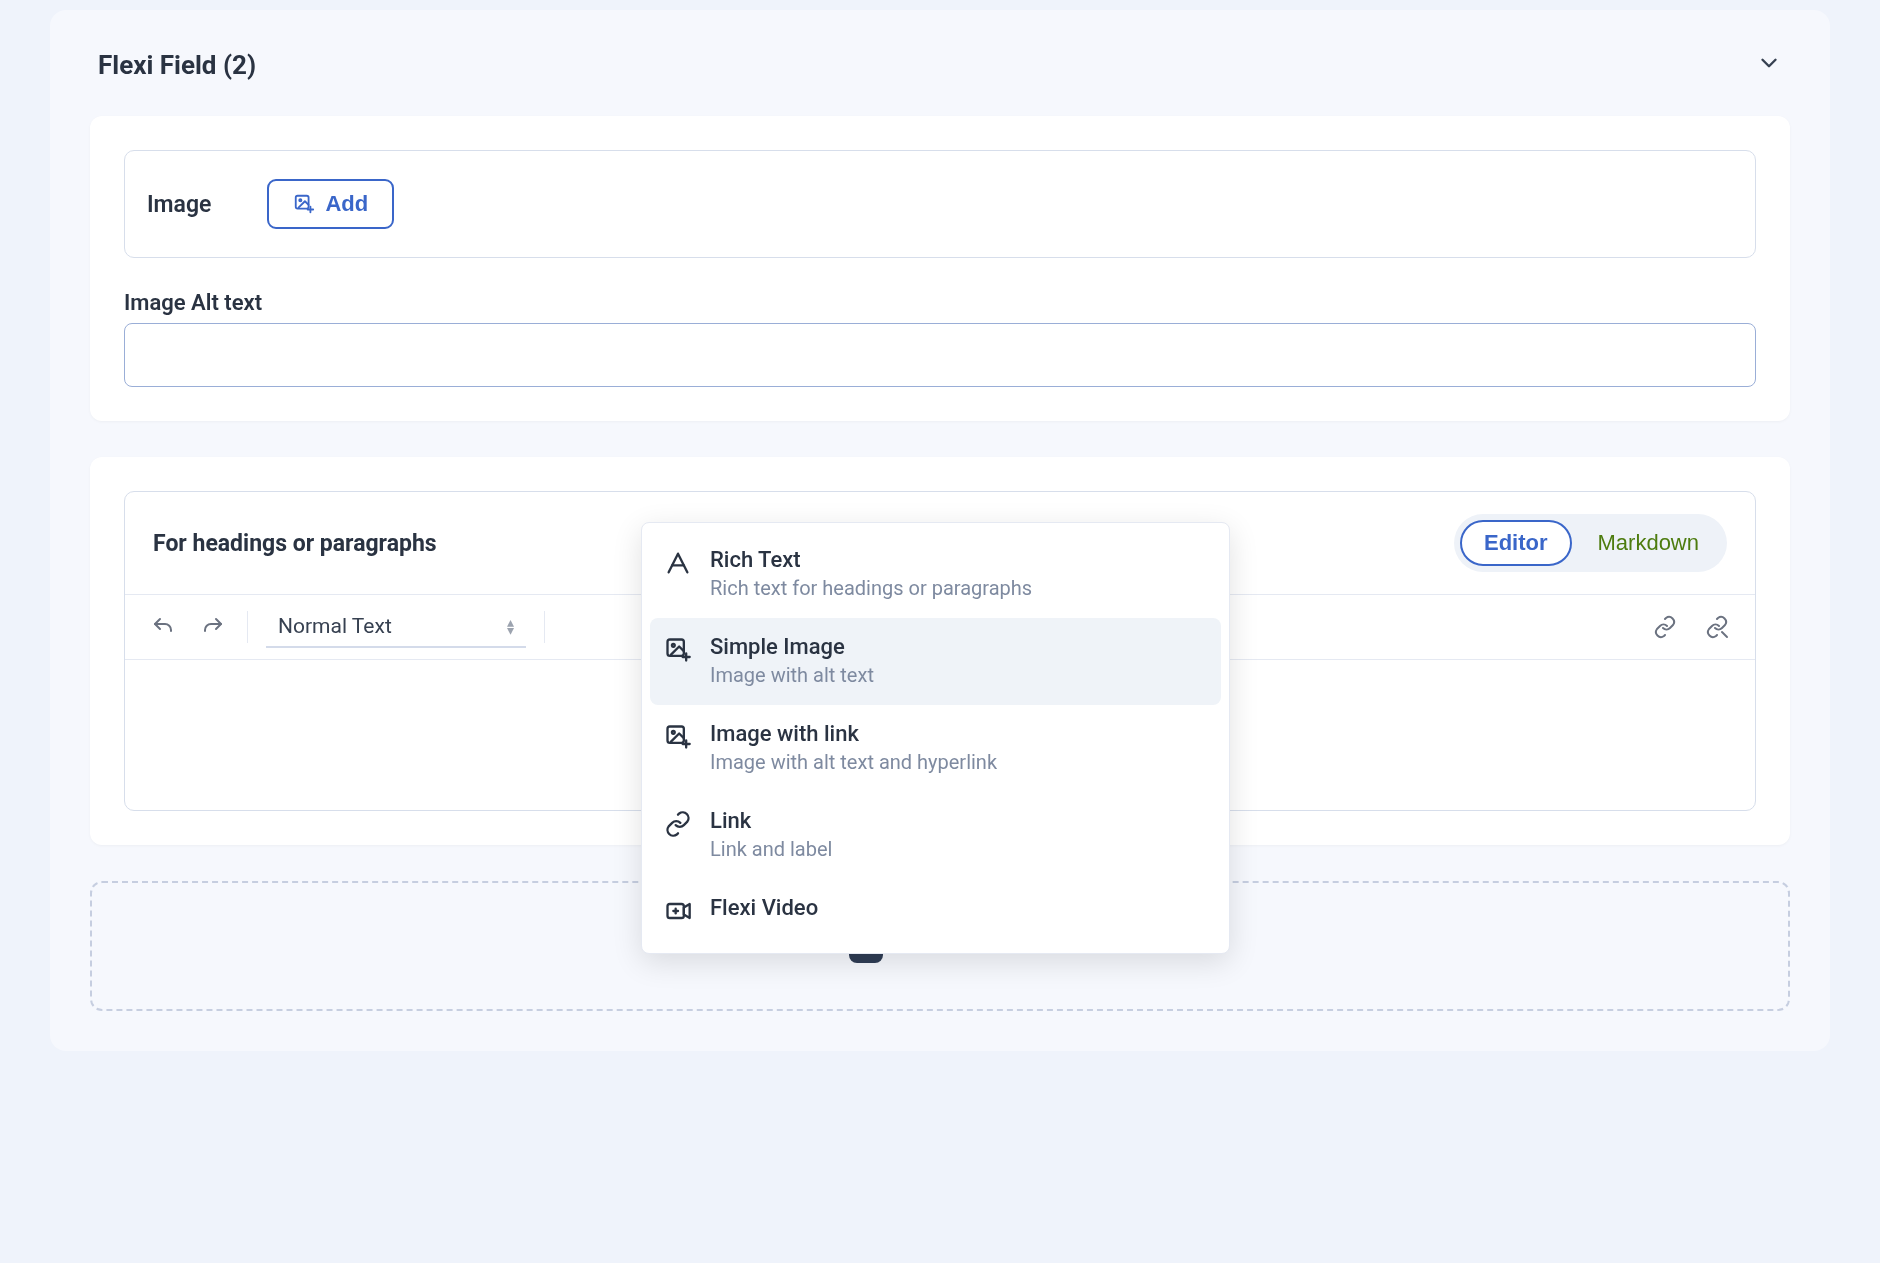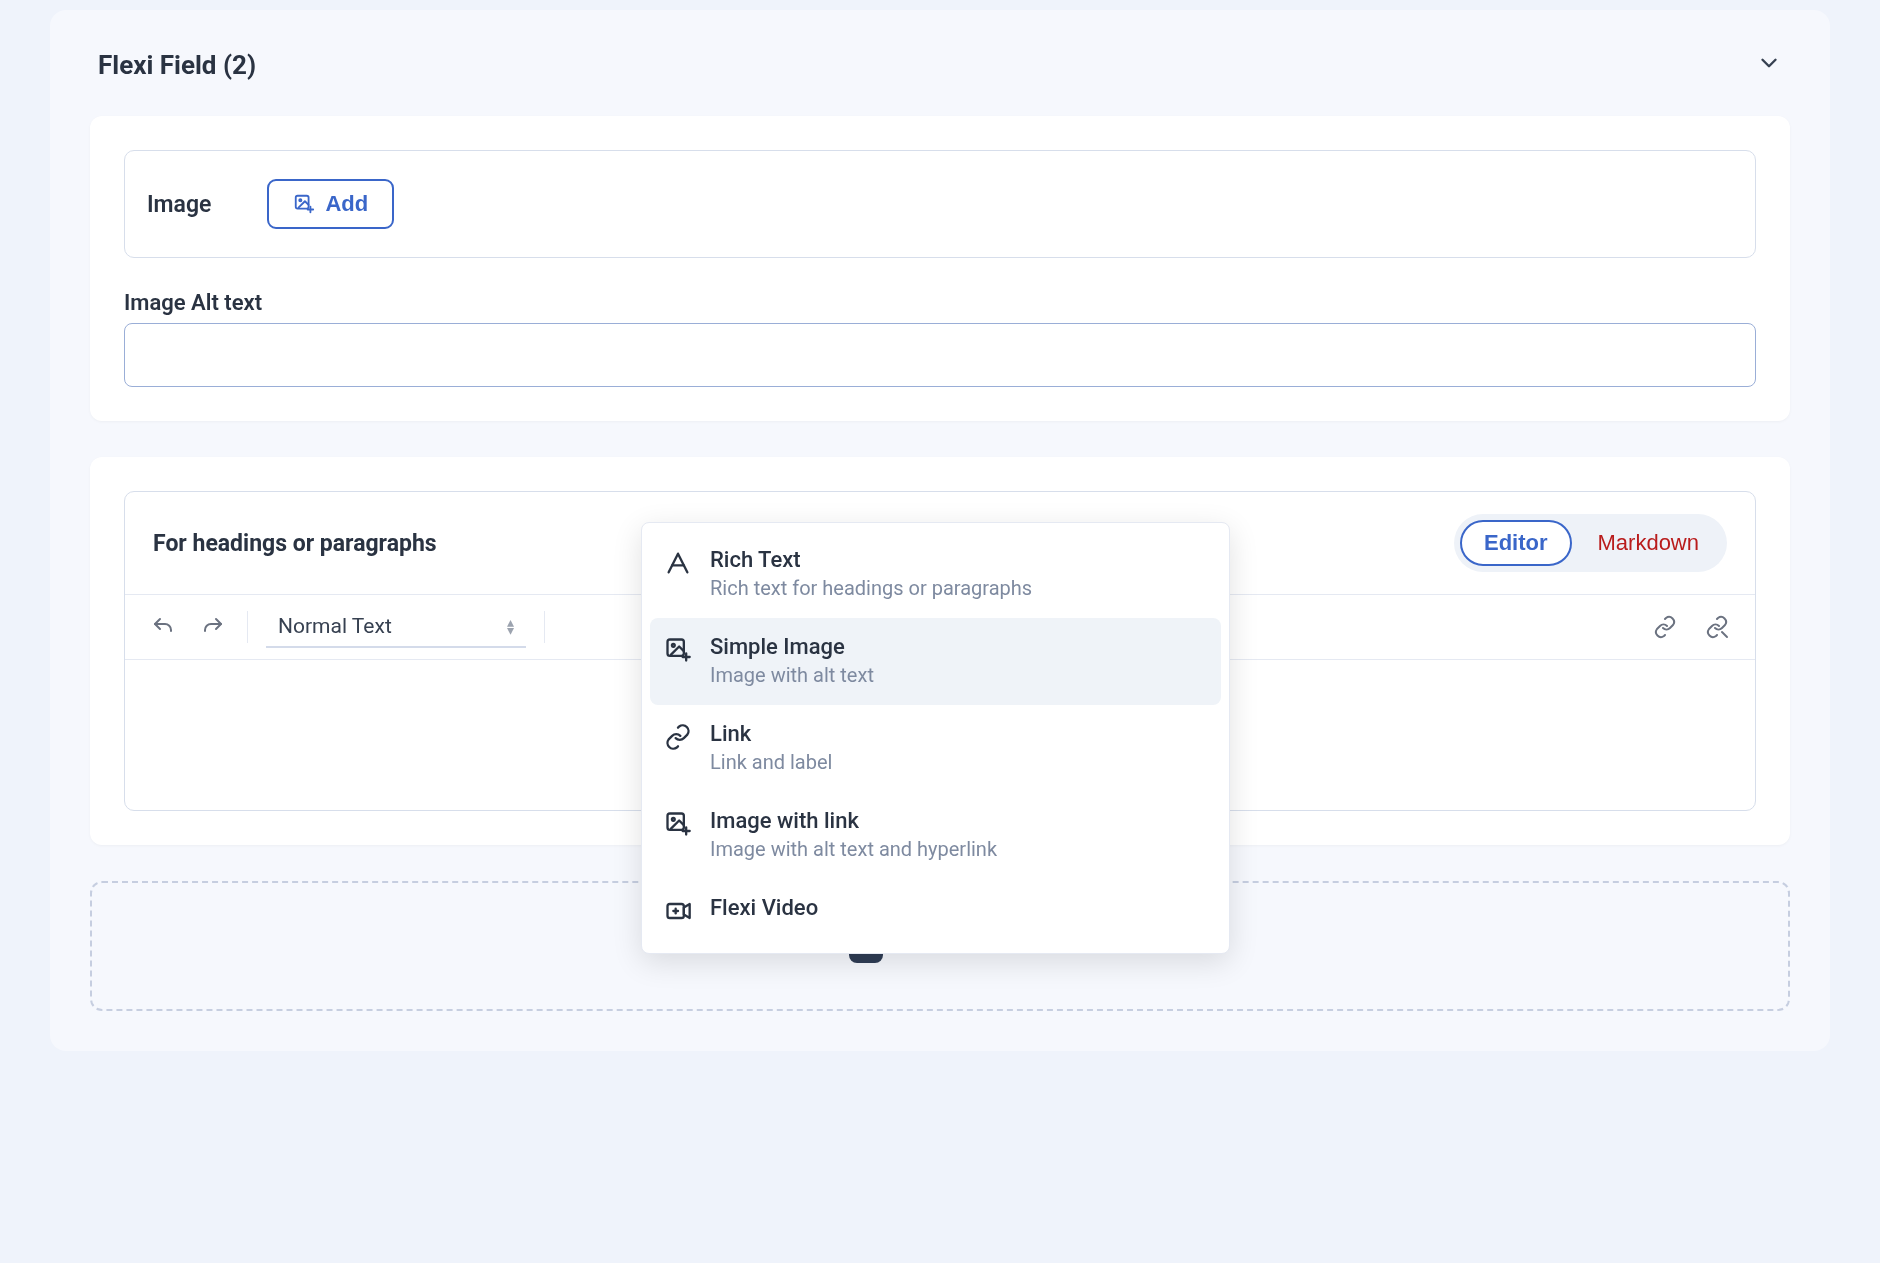--- a/index.html
+++ b/index.html
@@ -122,21 +122,21 @@
       background: #eef2f8;
       border-radius: 999px;
       padding: 6px;
       gap: 4px;
     }
     .segmented button {
       border: none;
       background: transparent;
       font-size: 22px;
       font-weight: 500;
-      color: #b91c1c;
+      color: #4d7c0f;
       padding: 8px 22px;
       border-radius: 999px;
       cursor: pointer;
     }
     .segmented button.active {
       background: #fff;
       border: 2px solid #3a66c9;
       color: #3a66c9;
       font-weight: 600;
     }
@@ -399,46 +399,46 @@
       </div>
       <div class="texts">
         <div class="title">Simple Image</div>
         <div class="desc">Image with alt text</div>
       </div>
     </div>
 
     <div class="popup-item">
       <div class="icon">
         <svg viewBox="0 0 24 24" fill="none" stroke="currentColor" stroke-width="2" stroke-linecap="round" stroke-linejoin="round">
-            <path d="M10 13a5 5 0 0 0 7 0l3-3a5 5 0 0 0-7-7l-1 1"></path>
-            <path d="M14 11a5 5 0 0 0-7 0l-3 3a5 5 0 0 0 7 7l1-1"></path>
-          </svg>
-      </div>
-      <div class="texts">
-        <div class="title">Link</div>
-        <div class="desc">Link and label</div>
-      </div>
-    </div>
-
-    <div class="popup-item">
-      <div class="icon">
-        <svg viewBox="0 0 24 24" fill="none" stroke="currentColor" stroke-width="2" stroke-linecap="round" stroke-linejoin="round">
             <rect x="3" y="3" width="14" height="14" rx="2"></rect>
             <circle cx="8" cy="8" r="1.2"></circle>
             <path d="M17 13l-4-4-7 7"></path>
             <line x1="19" y1="15" x2="19" y2="21"></line>
             <line x1="16" y1="18" x2="22" y2="18"></line>
           </svg>
       </div>
       <div class="texts">
         <div class="title">Image with link</div>
         <div class="desc">Image with alt text and hyperlink</div>
       </div>
     </div>
 
+    <div class="popup-item">
+      <div class="icon">
+        <svg viewBox="0 0 24 24" fill="none" stroke="currentColor" stroke-width="2" stroke-linecap="round" stroke-linejoin="round">
+            <path d="M10 13a5 5 0 0 0 7 0l3-3a5 5 0 0 0-7-7l-1 1"></path>
+            <path d="M14 11a5 5 0 0 0-7 0l-3 3a5 5 0 0 0 7 7l1-1"></path>
+          </svg>
+      </div>
+      <div class="texts">
+        <div class="title">Link</div>
+        <div class="desc">Link and label</div>
+      </div>
+    </div>
+
     <div class="popup-item simple-video">
       <div class="icon">
         <svg viewBox="0 0 24 24" fill="none" stroke="currentColor" stroke-width="2" stroke-linecap="round" stroke-linejoin="round">
             <rect x="3" y="6" width="14" height="12" rx="2"></rect>
             <polygon points="17 9 22 6 22 18 17 15"></polygon>
             <line x1="8" y1="12" x2="12" y2="12"></line>
             <line x1="10" y1="10" x2="10" y2="14"></line>
           </svg>
       </div>
       <div class="texts">

